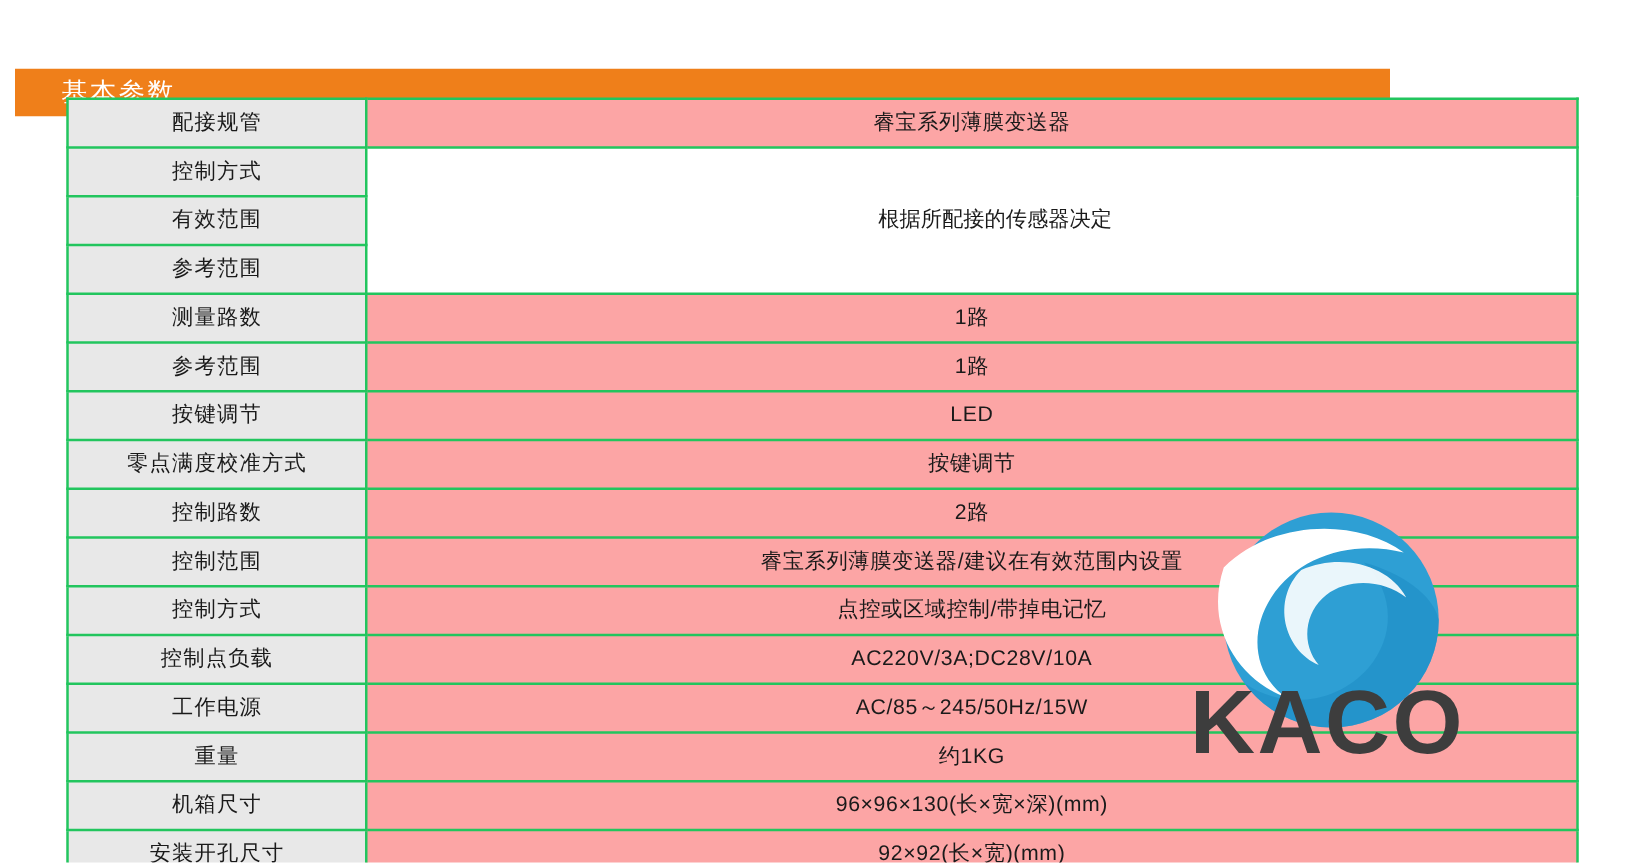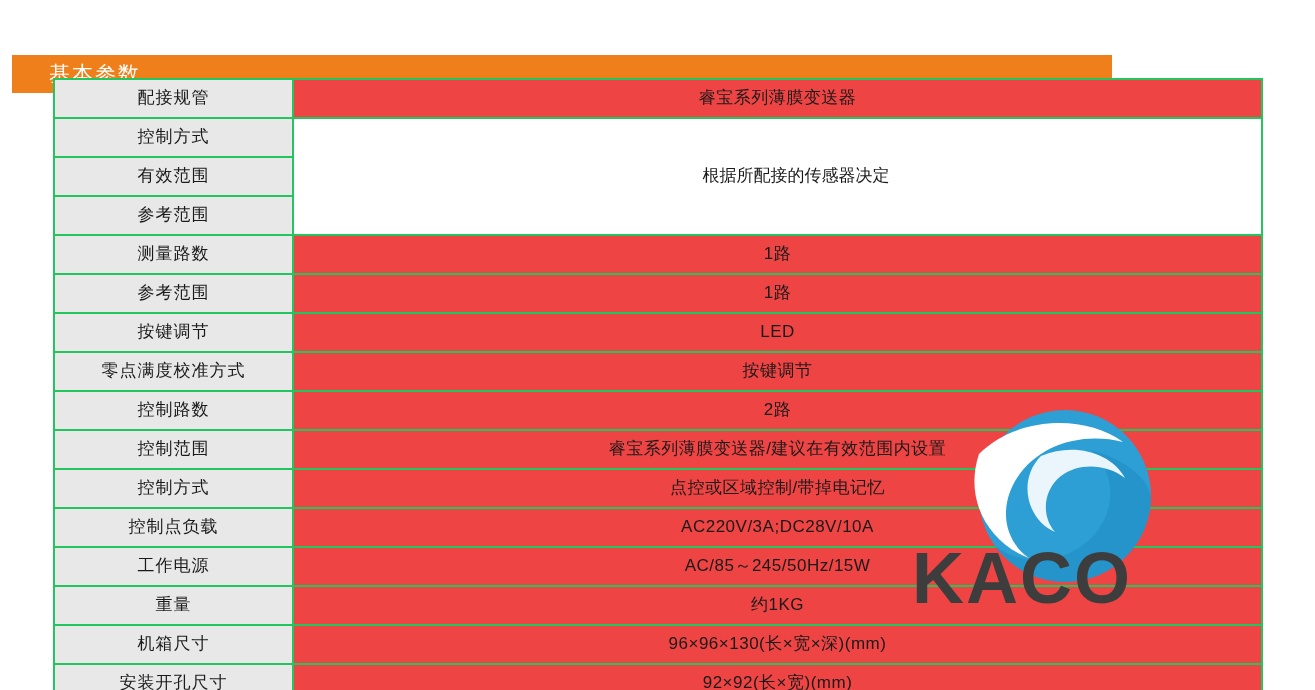--- a/index.html
+++ b/index.html
@@ -53,21 +53,21 @@
     vertical-align: middle;
     padding: 0;
     line-height: 1.2;
   }
   .spec-table td.label {
     width: 237px;
     background: #e8e8e8;
     letter-spacing: 1px;
   }
   .spec-table td.value {
-    background: #ef4444;
+    background: #fca5a5;
     letter-spacing: 0.5px;
   }
   .spec-table td.merged {
     background: #ffffff;
     padding-left: 37px;
   }
 
   
   .logo {
     position: absolute;
@@ -75,21 +75,21 @@
     top: 408px;
     width: 250px;
     height: 230px;
     pointer-events: none;
   }
   .logo svg {
     display: block;
   }
   .logo-text {
     position: absolute;
-    left: 912px;
+    left: 952px;
     top: 542px;
     font-size: 72px;
     font-weight: 700;
     color: #3d3d3d;
     letter-spacing: 2px;
     font-family: "Liberation Sans", "DejaVu Sans", sans-serif;
     line-height: 1;
     pointer-events: none;
   }
 </style>

